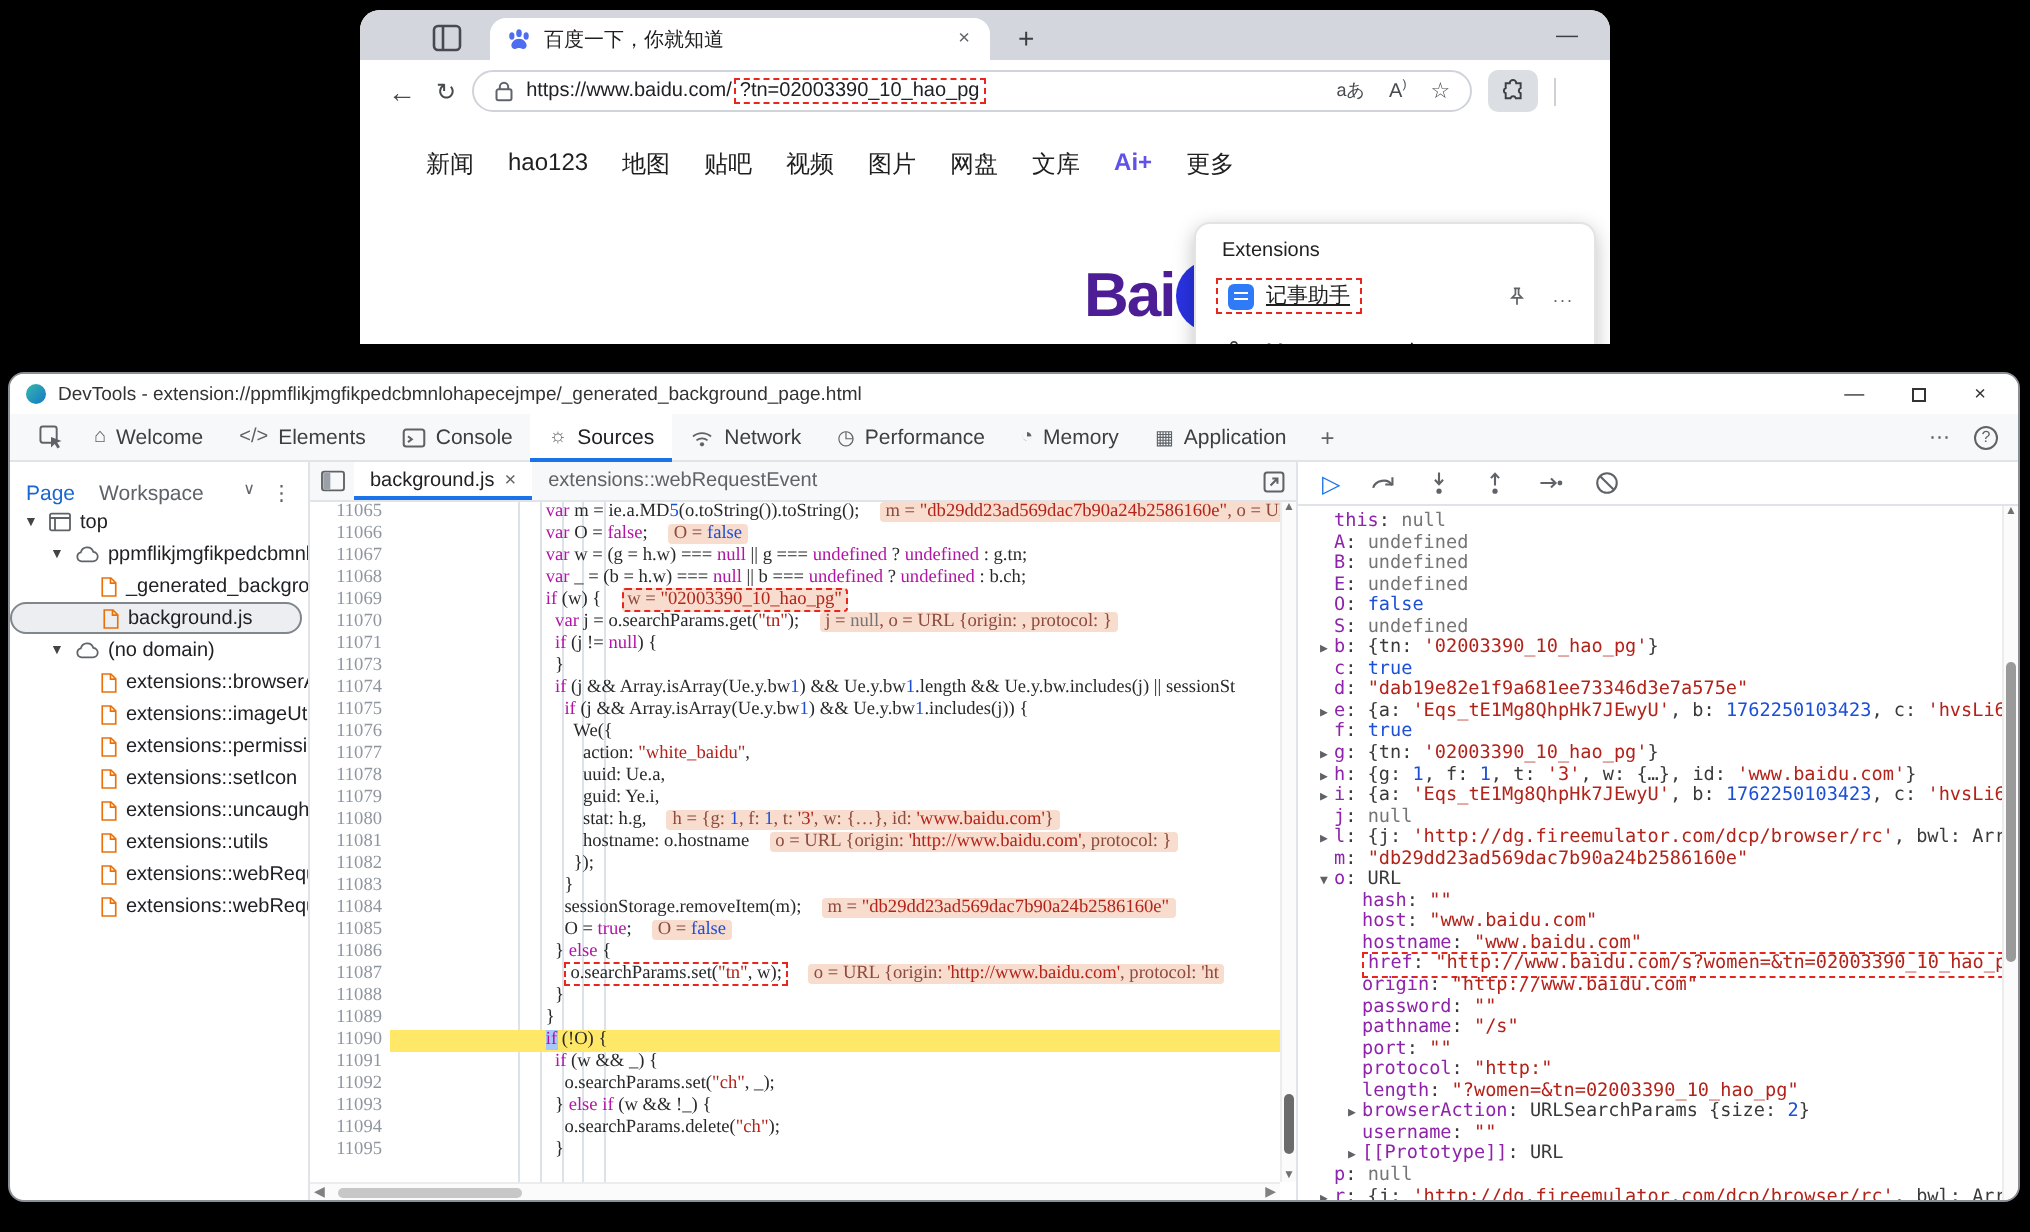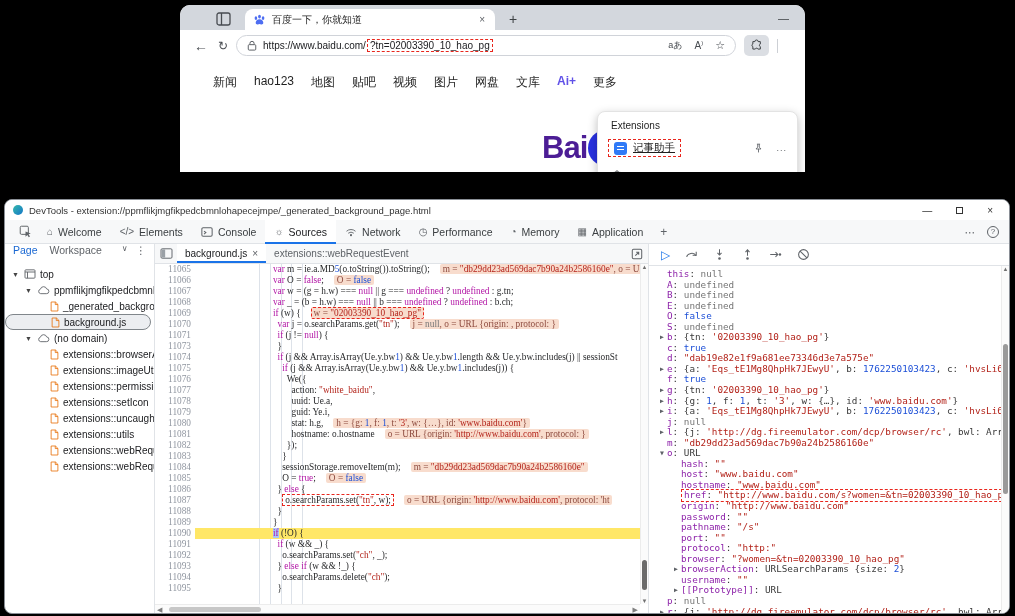--- a/index.html
+++ b/index.html
@@ -48,21 +48,21 @@
   .ext-item-box { display:flex; align-items:center; gap:6px; border:1.5px dashed #e8261d; padding:1px 5px;text-decoration:underline; }
   .note-icon { width:13px; height:13px; border-radius:3px; background:#2f7af7; position:relative; }
   .note-icon::after { content:""; position:absolute; left:3px; top:4px; width:7px; height:1.5px;
                       background:#fff; box-shadow:0 3px 0 #fff; }
   .ext-item .pin { margin-left:auto; display:flex; }
   .ext-item .more { margin-left:12px; color:#5f6368; letter-spacing:1px; font-size:9px; }
   .ext-sep { height:4px; }
   .ext-row { display:flex; align-items:center; gap:10px; height:24px; padding:0 13px; }
 
   
-  .dt { position:absolute; left:4px; top:199px; width:1006px; height:415px; background:#fff;
+  .dt { position:absolute; left:4px; top:186px; width:1006px; height:415px; background:#fff;
         border-radius:8px; border:1px solid #8a8f96; overflow:hidden; }
   .dt-titlebar { height:20px; display:flex; align-items:center; padding:0 8px;
                  font-size:9.5px; color:#333; background:#fff; }
   .dt-ico { width:10px; height:10px; border-radius:50%;
             background:linear-gradient(135deg,#35b9ab,#1576c8); margin-right:6px; flex:none; }
   .dt-ctrls { margin-left:auto; display:flex; align-items:center; gap:24px; color:#333;
               font-size:10px; padding-right:8px; }
   .restore-box { width:7px; height:7px; border:1px solid #333; display:inline-block; }
   .dt-tabbar { height:24px; display:flex; align-items:center; background:#f7f8f9;
                border-bottom:1px solid #e0e3e7; font-size:10.5px; color:#3c4043; padding-left:8px; }
@@ -70,21 +70,21 @@
   .dt-tab .ticon { color:#5f6368; font-size:10px; display:flex; }
   .dt-tab.active { background:#fff; box-shadow:inset 0 -2px 0 #1a73e8; color:#202124; }
   .dt-plus { padding:0 8px; font-size:12px; color:#5f6368; }
   .dt-tb-right { margin-left:auto; display:flex; align-items:center; gap:12px; padding-right:10px; color:#5f6368; }
   .help-circ { width:12px; height:12px; border:1px solid #5f6368; border-radius:50%;
                font-size:8px; display:flex; align-items:center; justify-content:center; }
   .dt-main { display:flex; height:369px; }
 
   
   .dt-side { width:150px; flex:none; border-right:1px solid #e0e3e7; font-size:10px; overflow:hidden; }
-  .side-head { height:22px; display:flex; align-items:flex-start; padding:0 8px; gap:12px; font-size:10.5px; }
+  .side-head { height:22px; display:flex; align-items:flex-end; padding:0 8px; gap:12px; font-size:10.5px; }
   .side-head .pg { color:#1967d2; }
   .side-head .ws { color:#5f6368; }
   .side-head .hicons { margin-left:auto; display:flex; gap:8px; color:#5f6368; }
   .tree-row { height:16px; display:flex; align-items:center; gap:4px; color:#202124; white-space:nowrap; }
   .tree-row .tw { width:9px; flex:none; font-size:7px; color:#444; text-align:center; }
   .tree-row .ticn { display:flex; flex:none; }
   .tree-row.selected { background:#eceef1; border:1px solid #80868b; border-radius:9px; margin-right:3px; }
 
   
   .dt-editor { width:494px; flex:none; position:relative; border-right:1px solid #e0e3e7; }
@@ -576,21 +576,21 @@
           <div class="srow" style="padding-left: 8px;"><span class="aw">▼</span><span><span class="sname">o</span>: URL</span></div>
           <div class="srow" style="padding-left: 22px;"><span class="aw"></span><span><span class="sname">hash</span>: <span class="tk-str">""</span></span></div>
           <div class="srow" style="padding-left: 22px;"><span class="aw"></span><span><span class="sname">host</span>: <span class="tk-str">"www.baidu.com"</span></span></div>
           <div class="srow" style="padding-left: 22px;"><span class="aw"></span><span><span class="sname">hostname</span>: <span class="tk-str">"www.baidu.com"</span></span></div>
           <div class="srow" style="padding-left: 22px;"><span class="aw"></span><span class="redbox"><span class="sname">href</span>: <span class="tk-str">"http://www.baidu.com/s?women=&amp;tn=02003390_10_hao_pg"</span></span></div>
           <div class="srow" style="padding-left: 22px;"><span class="aw"></span><span><span class="sname">origin</span>: <span class="tk-str">"http://www.baidu.com"</span></span></div>
           <div class="srow" style="padding-left: 22px;"><span class="aw"></span><span><span class="sname">password</span>: <span class="tk-str">""</span></span></div>
           <div class="srow" style="padding-left: 22px;"><span class="aw"></span><span><span class="sname">pathname</span>: <span class="tk-str">"/s"</span></span></div>
           <div class="srow" style="padding-left: 22px;"><span class="aw"></span><span><span class="sname">port</span>: <span class="tk-str">""</span></span></div>
           <div class="srow" style="padding-left: 22px;"><span class="aw"></span><span><span class="sname">protocol</span>: <span class="tk-str">"http:"</span></span></div>
-          <div class="srow" style="padding-left: 22px;"><span class="aw"></span><span><span class="sname">browser</span>: <span class="tk-str">"?women=&amp;tn=02003390_10_hao_pg"</span></span></div>
+          <div class="srow" style="padding-left: 22px;"><span class="aw"></span><span><span class="sname">length</span>: <span class="tk-str">"?women=&amp;tn=02003390_10_hao_pg"</span></span></div>
           <div class="srow" style="padding-left: 22px;"><span class="aw">▶</span><span><span class="sname">browserAction</span>: URLSearchParams {size: <span class="tk-num">2</span>}</span></div>
           <div class="srow" style="padding-left: 22px;"><span class="aw"></span><span><span class="sname">username</span>: <span class="tk-str">""</span></span></div>
           <div class="srow" style="padding-left: 22px;"><span class="aw">▶</span><span><span class="sname">[[Prototype]]</span>: URL</span></div>
           <div class="srow" style="padding-left: 8px;"><span class="aw"></span><span><span class="sname">p</span>: <span class="tk-nul">null</span></span></div>
           <div class="srow" style="padding-left: 8px;"><span class="aw">▶</span><span><span class="sname">r</span>: {j: <span class="tk-str">'http://dg.fireemulator.com/dcp/browser/rc'</span>, bwl: Array(), m: {…},</span></div>
         </div>
       <div class="vsb2">
         <span class="ar" style="top:0;">▲</span>
         <span class="thumb"></span>
       </div>

